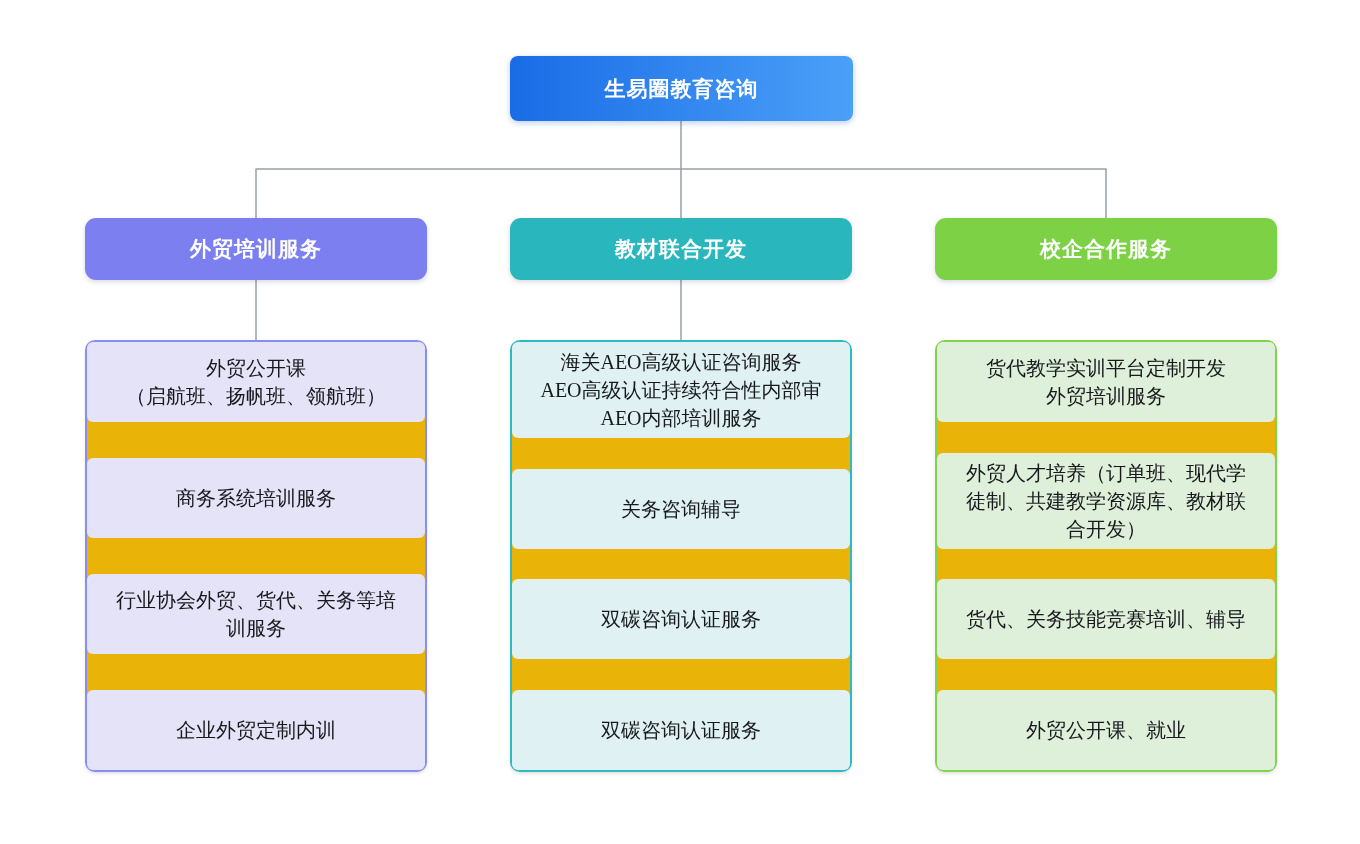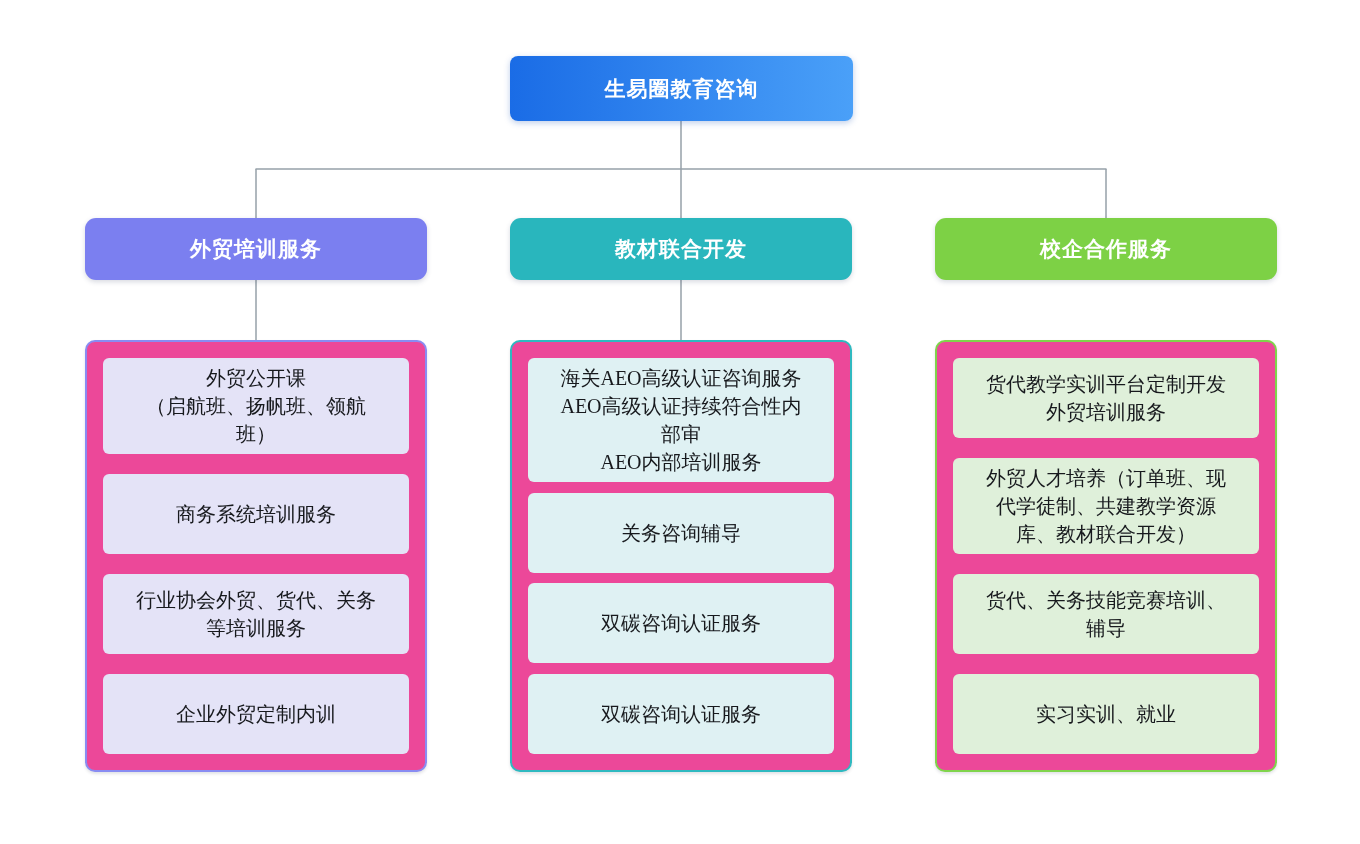--- a/index.html
+++ b/index.html
@@ -52,28 +52,27 @@
     display: flex;
     align-items: center;
     justify-content: center;
     box-shadow: 0 2px 5px rgba(40, 50, 90, 0.18);
     box-sizing: border-box;
   }
   .branch-body {
     position: absolute;
     left: 0; top: 122px;
     width: 342px; height: 432px;
-    background: #ec4899;
+    background: #eab308;
     border: 2px solid var(--brd);
     border-radius: 10px;
     box-sizing: border-box;
     display: flex;
     flex-direction: column;
     justify-content: space-between;
-    padding: 16px;
     box-shadow: 0 2px 3px rgba(60, 70, 90, 0.15);
   }
   .leaf-item {
     min-height: 80px;
     border-radius: 6px;
     background: var(--itm);
     display: flex;
     align-items: center;
     justify-content: center;
     padding: 6px 24px;
@@ -158,18 +157,18 @@
         <span class="leaf-text">货代教学实训平台定制开发
 外贸培训服务</span>
       </div>
       <div class="leaf-item">
         <span class="leaf-text">外贸人才培养（订单班、现代学徒制、共建教学资源库、教材联合开发）</span>
       </div>
       <div class="leaf-item">
         <span class="leaf-text">货代、关务技能竞赛培训、辅导</span>
       </div>
       <div class="leaf-item">
-        <span class="leaf-text">实习实训、就业</span>
+        <span class="leaf-text">外贸公开课、就业</span>
       </div>
     </div>
   </section>
 
 </div>
 
 </body></html>

